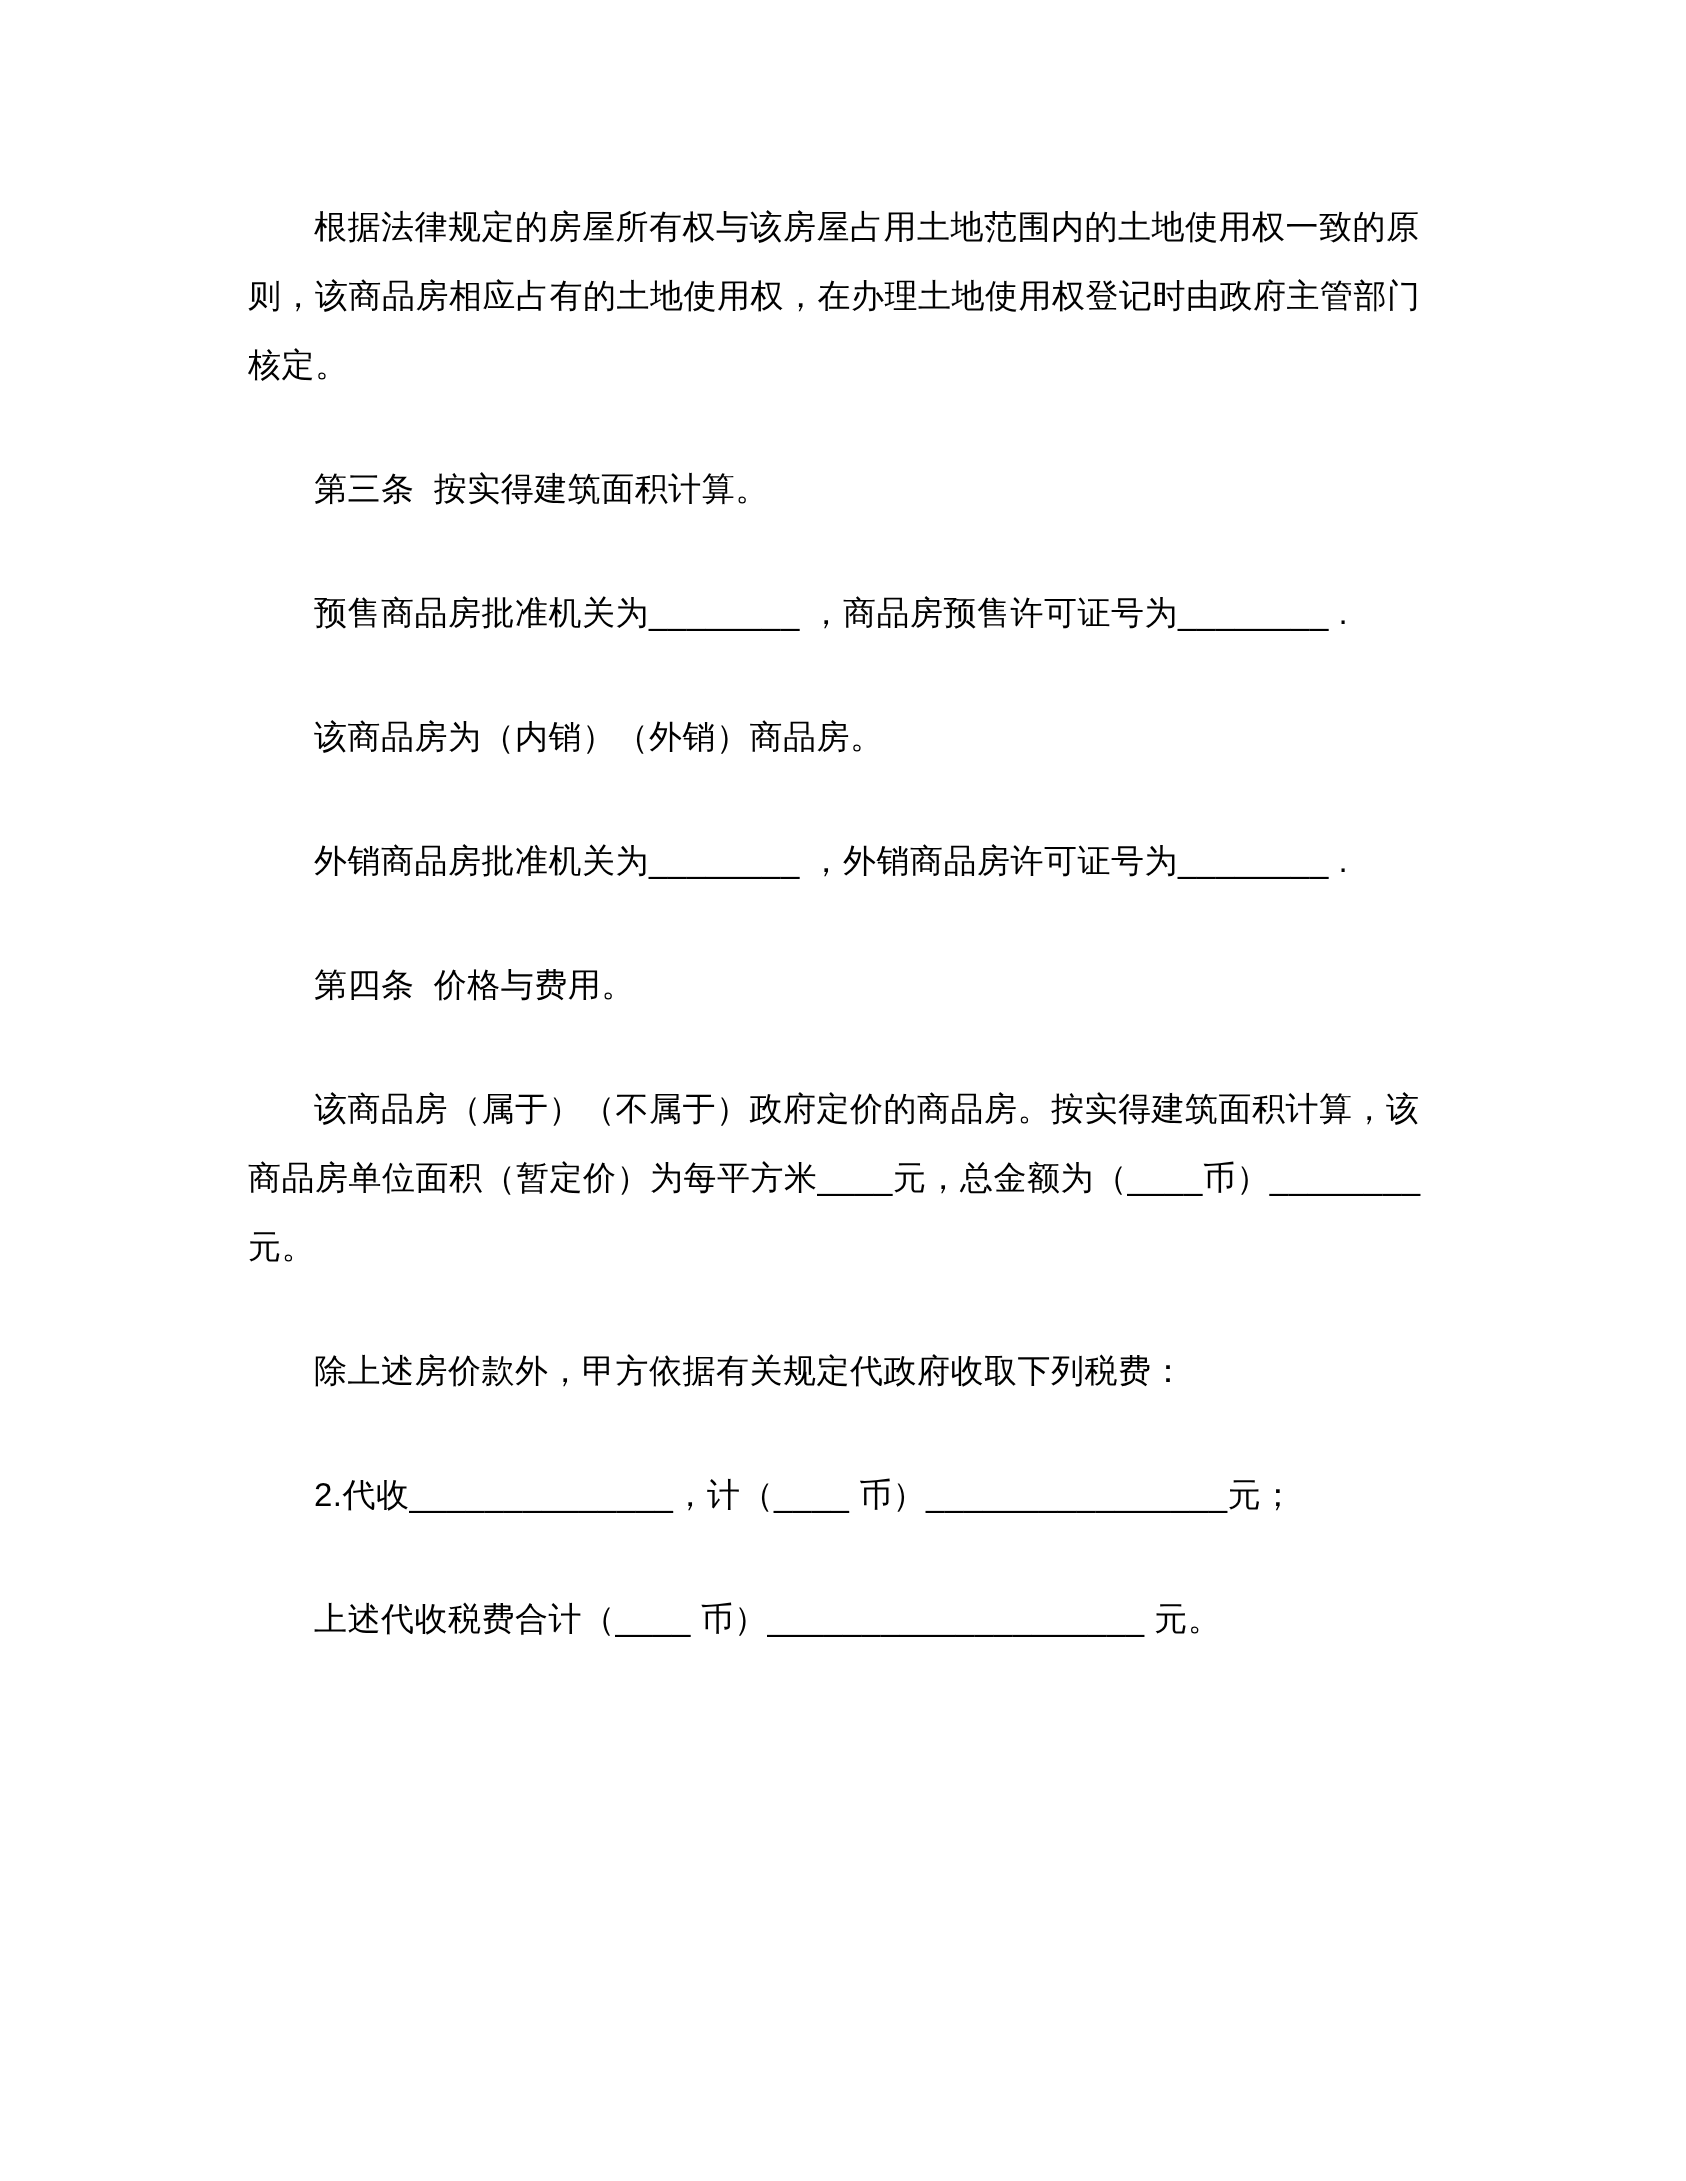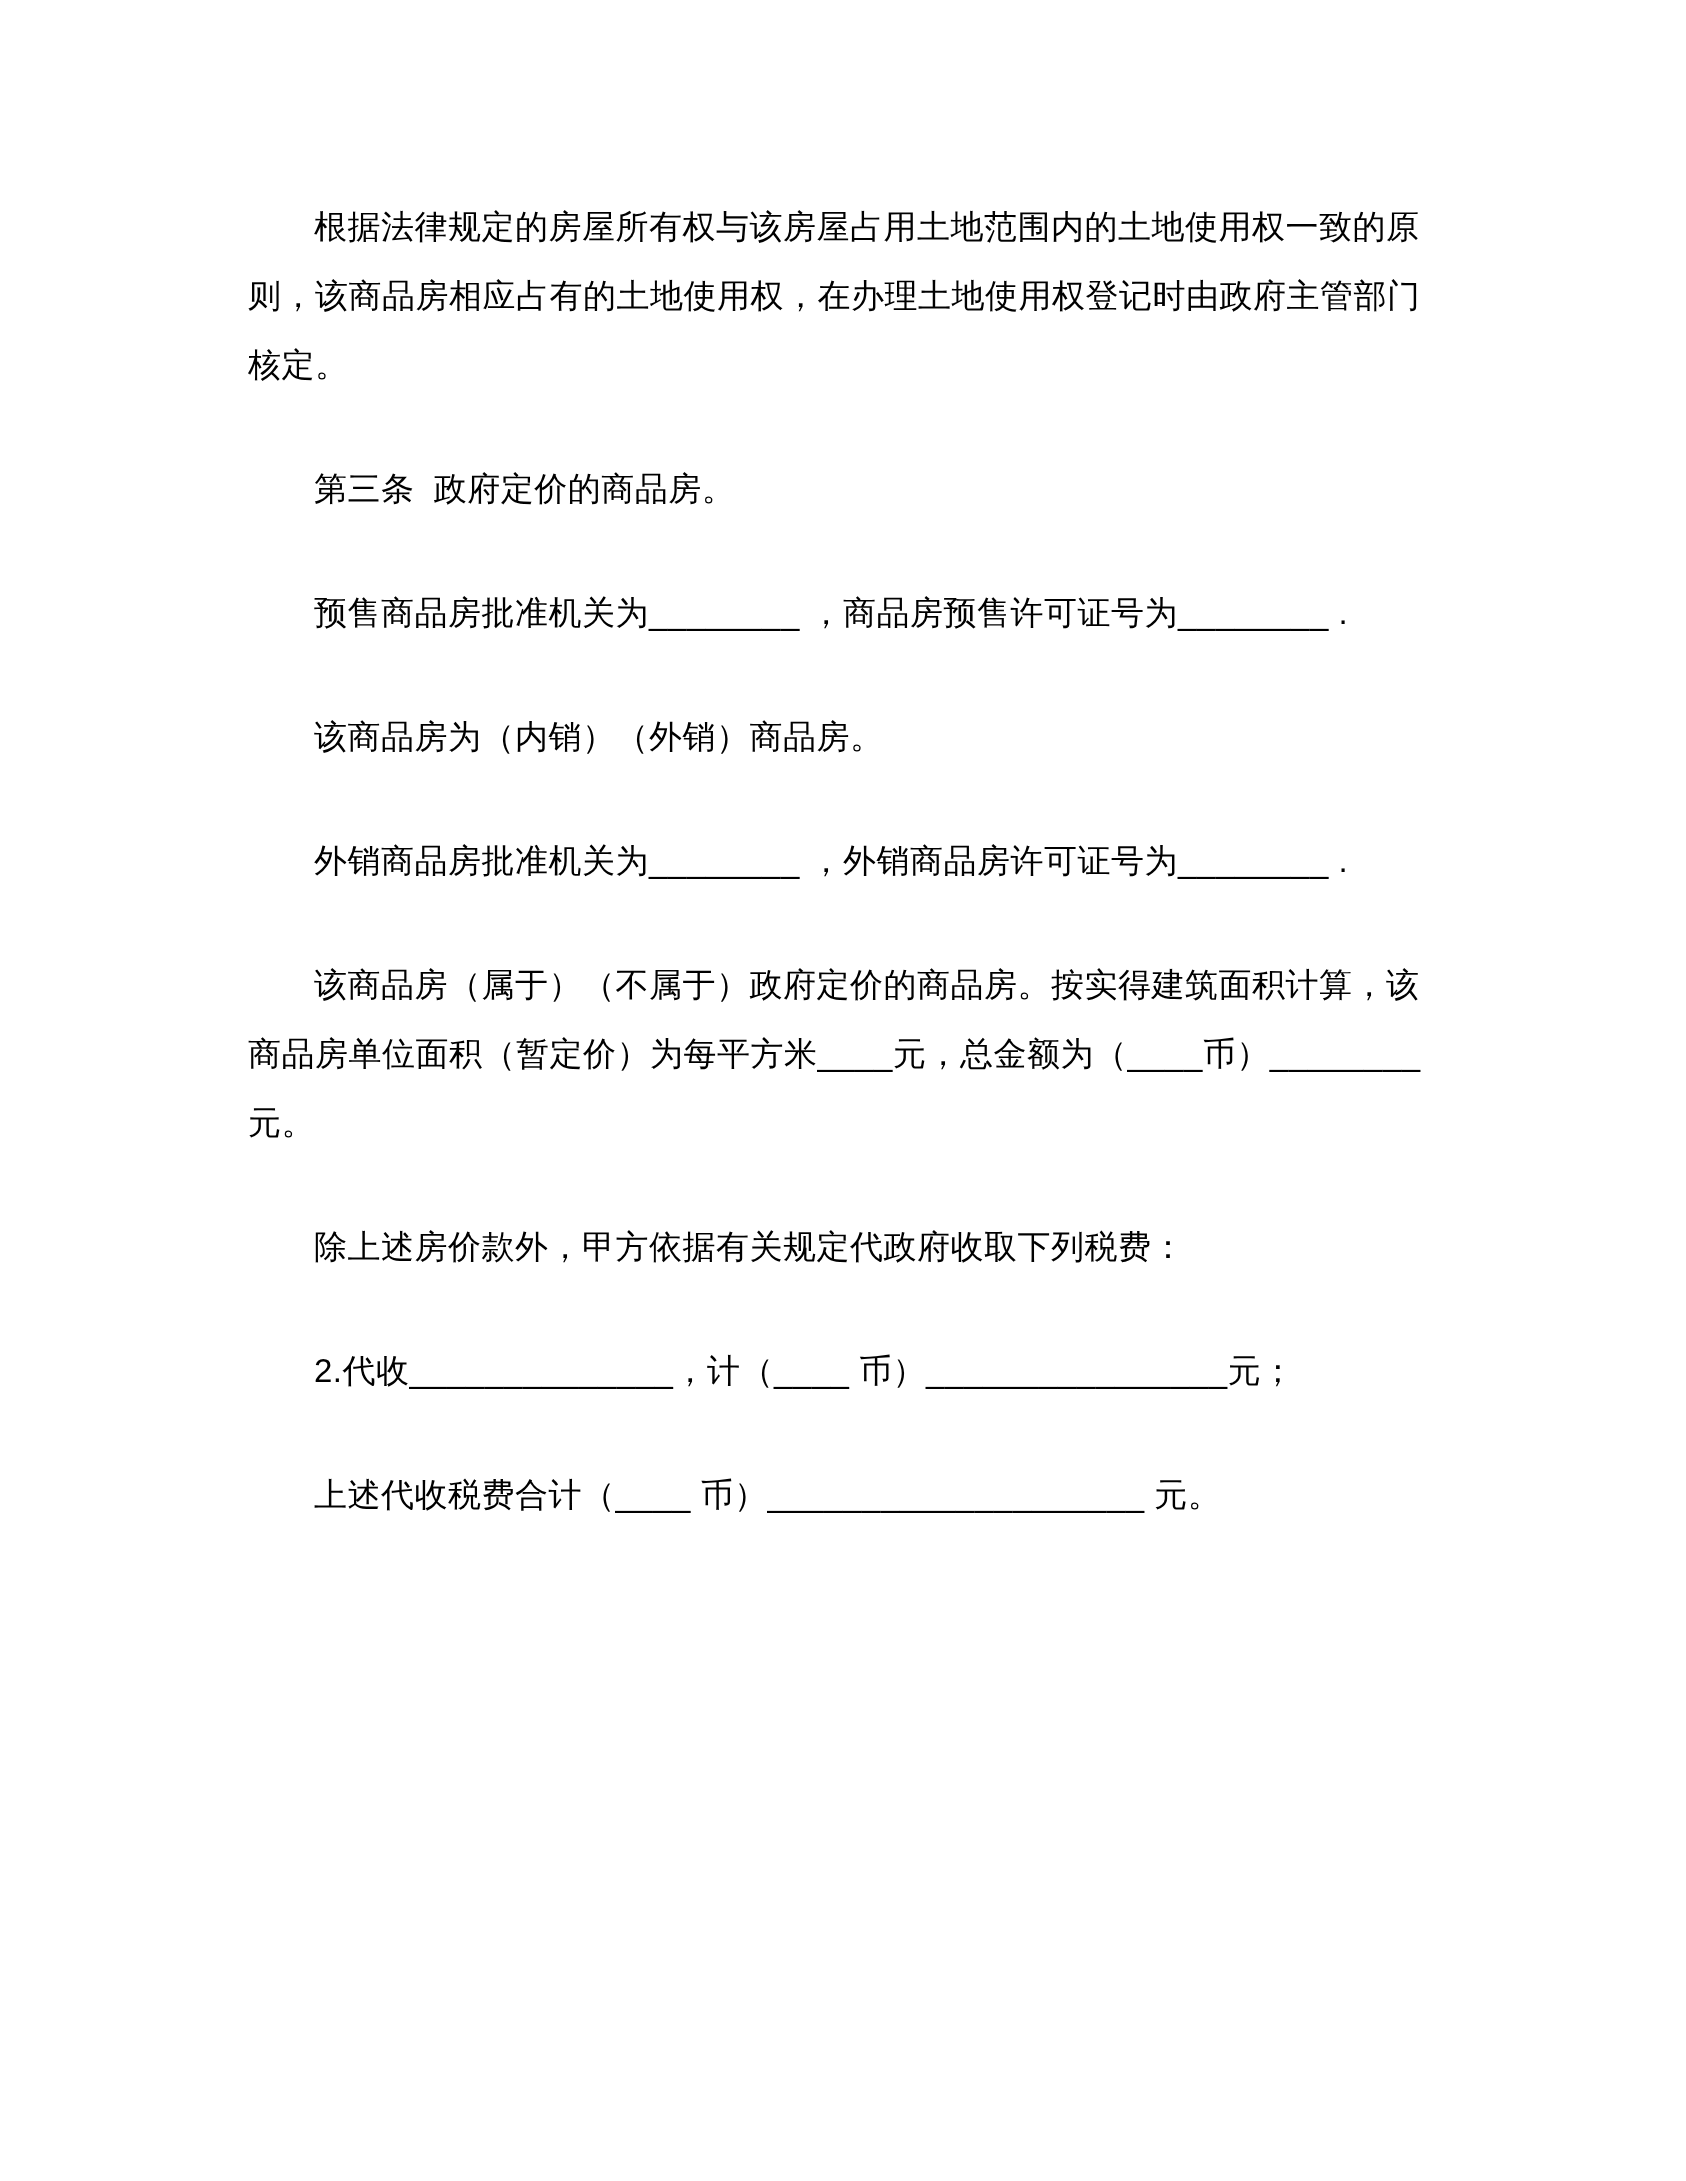--- a/index.html
+++ b/index.html
@@ -35,23 +35,24 @@
     .para:last-child {
       margin-bottom: 0;
     }
   </style>
 </head>
 <body>
 
 <div class="page" style="background: rgb(255, 255, 255); color: rgb(0, 0, 0);">
   <div class="doc-body" id="doc-body">
       <p class="para">根据法律规定的房屋所有权与该房屋占用土地范围内的土地使用权一致的原则，该商品房相应占有的土地使用权，在办理土地使用权登记时由政府主管部门核定。</p>
-      <p class="para">第三条  政府定价的商品房。</p>
+      <p class="para">第三条  按实得建筑面积计算。</p>
       <p class="para">预售商品房批准机关为________ ，商品房预售许可证号为________ .</p>
       <p class="para">该商品房为（内销）（外销）商品房。</p>
       <p class="para">外销商品房批准机关为________ ，外销商品房许可证号为________ .</p>
+      <p class="para">第四条  价格与费用。</p>
       <p class="para">该商品房（属于）（不属于）政府定价的商品房。按实得建筑面积计算，该商品房单位面积（暂定价）为每平方米____元，总金额为（____币）________元。</p>
       <p class="para">除上述房价款外，甲方依据有关规定代政府收取下列税费：</p>
       <p class="para">2.代收______________，计（____ 币）________________元；</p>
       <p class="para">上述代收税费合计（____ 币）____________________ 元。</p>
     </div>
 </div>
 
 
 </body></html>

